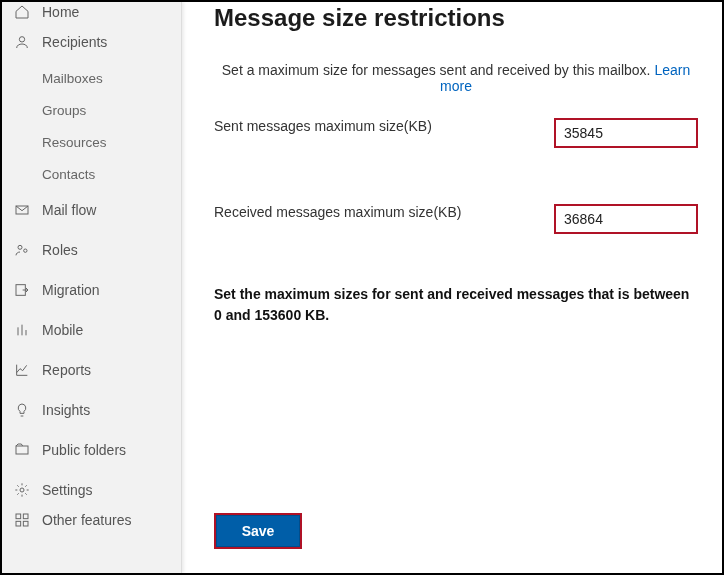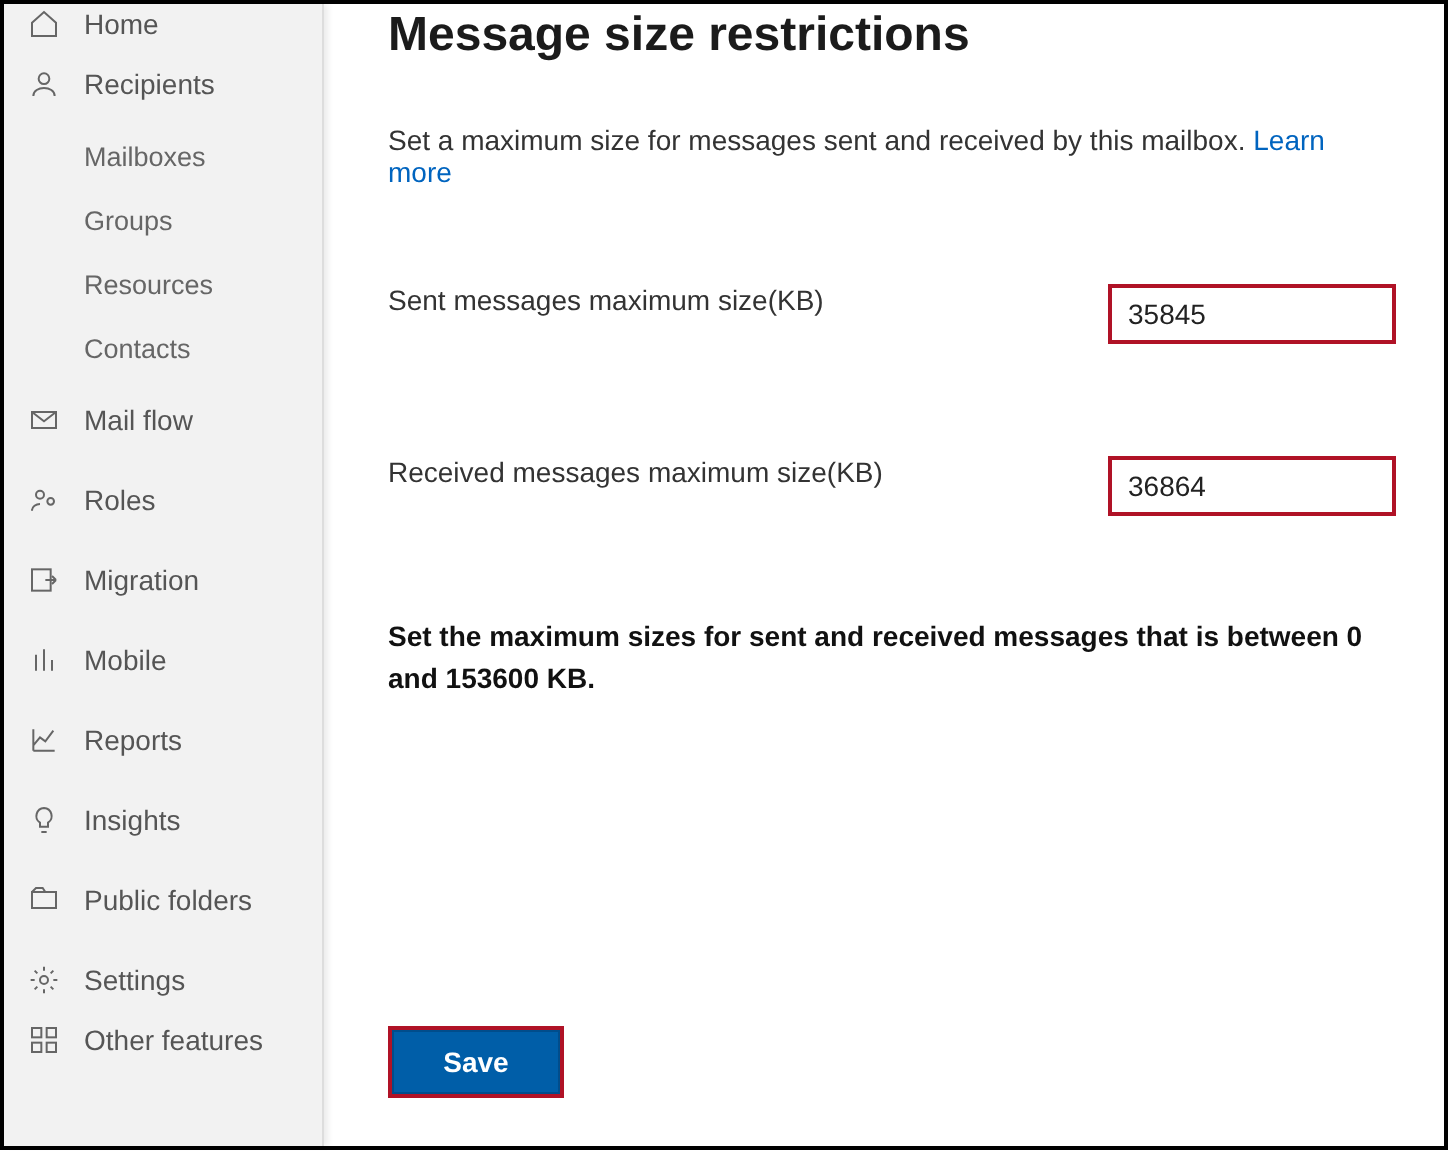--- a/index.html
+++ b/index.html
@@ -14,21 +14,21 @@
   }
   .frame {
     width: 724px; height: 575px;
     border: 2px solid #000;
     margin: 0;
     position: relative;
     display: flex;
   }
   
   .sidebar {
-    width: 160px;
+    width: 180px;
     height: 100%;
     background: #f2f2f2;
     border-right: 1px solid #ddd;
     display: flex;
     flex-direction: column;
     font-size: 14px;
     color: #555;
     box-shadow: 2px 0 3px rgba(0,0,0,.08);
     flex-shrink: 0;
     overflow: hidden;
@@ -56,21 +56,21 @@
     position: relative;
     display: flex;
     flex-direction: column;
   }
   h1.title {
     font-size: 24px;
     font-weight: 700;
     margin: 2px 0 16px 0;
     color: #1b1b1b;
   }
-  .desc { font-size: 14px; color:#333; margin-bottom: 48px; }
+  .desc { font-size: 14px; color:#333; margin-bottom: 24px; text-align: center; }
   .desc a { color: #0064bf; text-decoration: none; }
   .field-row {
     display: flex;
     margin-bottom: 56px;
   }
   .field-label { flex: 1; font-size: 14px; color:#333; }
   .field-input {
     width: 144px; height: 30px;
     border: 2px solid #b01226;
     padding: 2px 8px;

